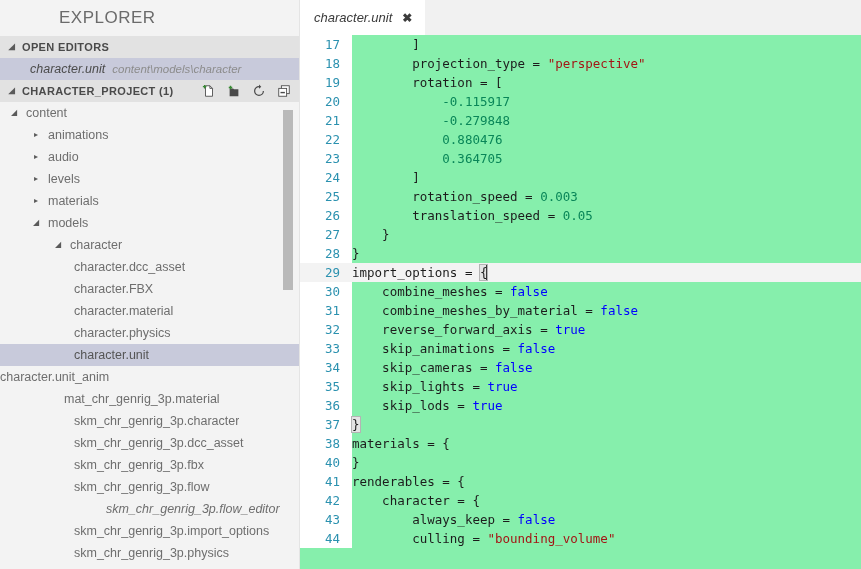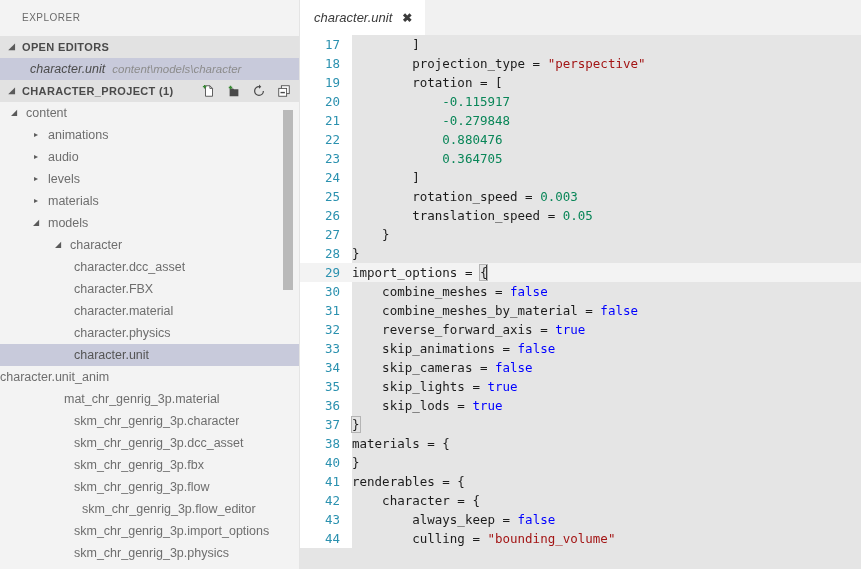--- a/index.html
+++ b/index.html
@@ -16,24 +16,25 @@
     width: 300px; height: 569px;
     background: #f3f3f3;
     position: relative;
     overflow: hidden;
     flex: 0 0 300px;
     border-right: 1px solid #e4e4e4;
   }
   #explorer-title {
     height: 36px; line-height: 36px;
     padding-left: 22px;
-    font-size: 10px;
+    font-size: 17px;
     letter-spacing: 0.5px;
     color: #6b6b6b;
     background: #f3f3f3;
+    margin-left: 37px;
   }
   .section-header {
     height: 22px; line-height: 22px;
     background: #e2e2e2;
     display: flex; align-items: center;
     font-size: 11px; font-weight: bold;
     letter-spacing: 0.35px;
     color: #4a4a4a;
     padding-left: 6px;
     position: relative;
@@ -84,21 +85,21 @@
     display: flex; align-items: center; gap: 10px;
     background: #ffffff;
     padding: 0 13px 0 14px;
     font-size: 13px; font-style: italic; color: #3a3a3a;
     min-width: 120px;
   }
   .tab .close-x { font-size: 12px; font-style: normal; color: #3c3c3c; font-weight: bold; }
 
   #code {
     position: absolute; top: 35px; left: 0; right: 0; bottom: 0;
-    background: #e5e5e5;
+    background: #86efac;
     font-family: "DejaVu Sans Mono", monospace;
     font-size: 12.5px;
     overflow: hidden;
   }
   .cline {
     height: 19px; line-height: 19px;
     display: flex; align-items: stretch;
     white-space: pre;
   }
   .cline.current { background: #f3f3f3; }
@@ -241,21 +242,21 @@
           <span class="rowlabel">skm_chr_genrig_3p.dcc_asset</span>
         </div>
         <div class="tree-row" style="padding-left: 74px;">
           <span class="twisty" style="flex-basis: 0px; width: 0px;"></span>
           <span class="rowlabel">skm_chr_genrig_3p.fbx</span>
         </div>
         <div class="tree-row" style="padding-left: 74px;">
           <span class="twisty" style="flex-basis: 0px; width: 0px;"></span>
           <span class="rowlabel">skm_chr_genrig_3p.flow</span>
         </div>
-        <div class="tree-row" style="padding-left: 82px;">
+        <div class="tree-row" style="padding-left: 106px; font-style: italic;">
           <span class="twisty" style="flex-basis: 0px; width: 0px;"></span>
           <span class="rowlabel">skm_chr_genrig_3p.flow_editor</span>
         </div>
         <div class="tree-row" style="padding-left: 74px;">
           <span class="twisty" style="flex-basis: 0px; width: 0px;"></span>
           <span class="rowlabel">skm_chr_genrig_3p.import_options</span>
         </div>
         <div class="tree-row" style="padding-left: 74px;">
           <span class="twisty" style="flex-basis: 0px; width: 0px;"></span>
           <span class="rowlabel">skm_chr_genrig_3p.physics</span>

